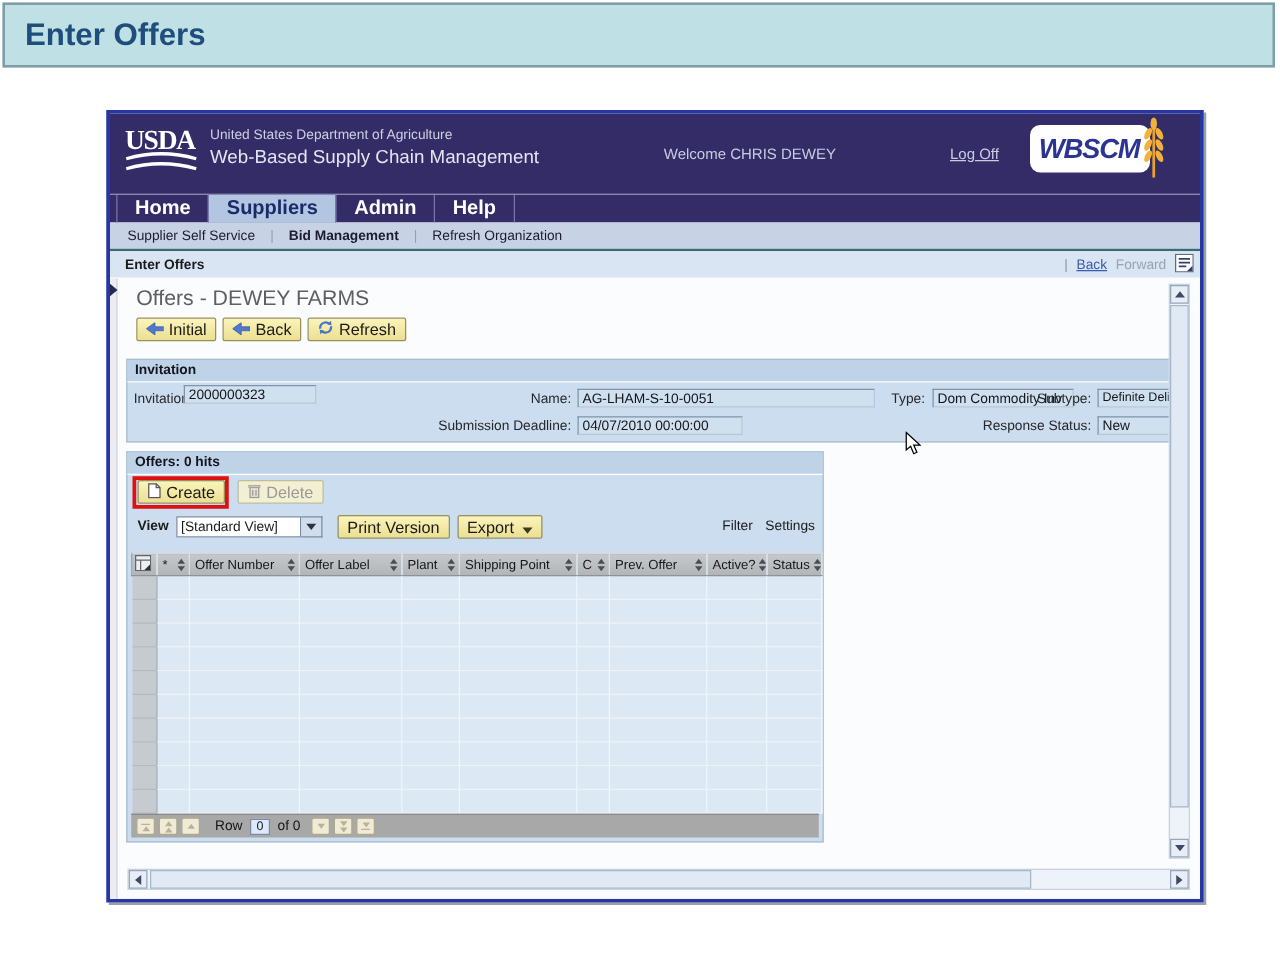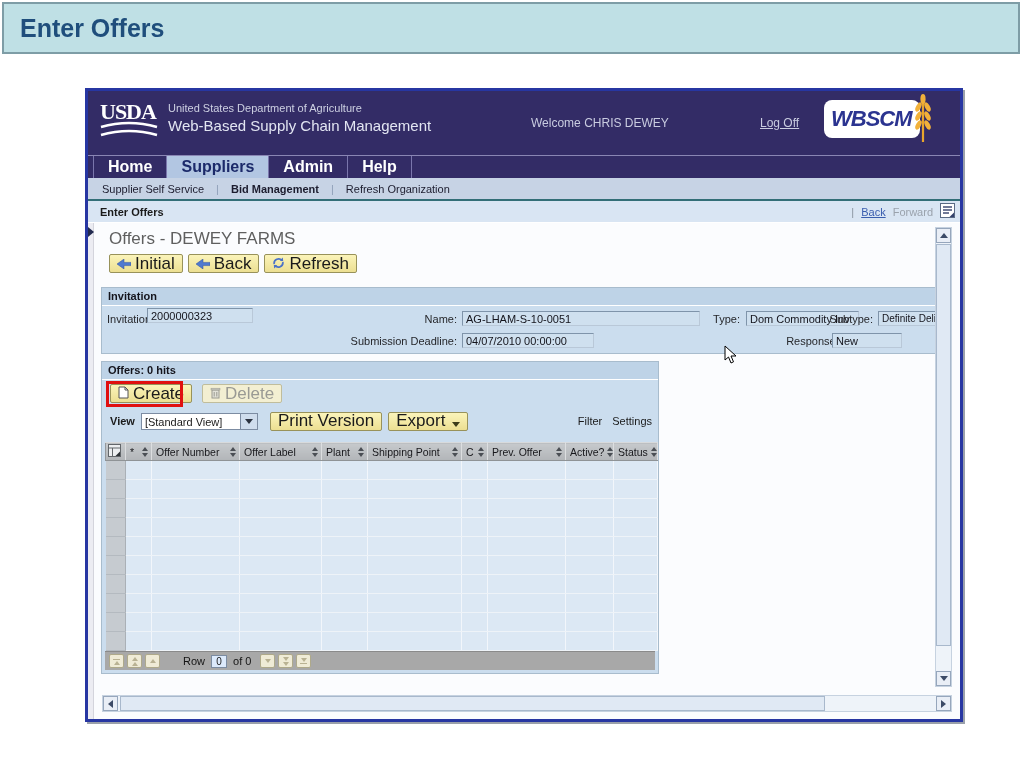--- a/index.html
+++ b/index.html
@@ -54,21 +54,21 @@
   
   .content{position:relative;height:498px;background:#fbfcfe;}
   .left-strip{position:absolute;left:0;top:0;bottom:0;width:6px;background:#ececf2;border-right:1px solid #d4d4dc;}
   .collapse-handle{position:absolute;left:0;top:4px;width:0;height:0;
     border-top:5px solid transparent;border-bottom:5px solid transparent;border-left:6px solid #222a4e;}
   .page-head{position:absolute;left:21px;top:6px;font-size:17px;color:#5f5f5f;}
   .btn-row{position:absolute;left:21px;top:31px;display:flex;gap:5px;}
 
   .ybtn{display:inline-flex;align-items:center;gap:4px;height:19px;padding:0 7px;
     background:linear-gradient(#fbf4ba,#ecdf92);border:1px solid #98925a;border-radius:2px;
-    font-size:17px;color:#1a1a1a;cursor:pointer;white-space:nowrap;}
+    font-size:13px;color:#1a1a1a;cursor:pointer;white-space:nowrap;}
   .ybtn.disabled{background:#f3efd2;color:#9a9a94;border-color:#c0bd9c;cursor:default;}
 
   
   .panel{position:absolute;border:1px solid #a8bccd;background:#cbddee;}
   .panel .band{height:18px;background:#bed3e7;border-bottom:1px solid #fff;
     font-weight:bold;font-size:11px;line-height:17px;padding-left:6px;color:#14141c;}
 
   .inv-body{position:relative;height:48px;}
   .flabel{position:absolute;font-size:11px;color:#26272b;white-space:nowrap;}
   .flabel.r{text-align:right;}
@@ -259,21 +259,21 @@
           <div class="flabel r" style="left:560px;top:7px;width:78px;">Type:</div>
           <div class="field" style="left:644px;top:5px;width:113px;">Dom Commodity Inv</div>
 
           <div class="flabel r" style="left:698px;top:7px;width:73px;">Subtype:</div>
           <div class="field" style="left:776px;top:5px;width:70px;font-size:10px;">Definite Delivery</div>
 
           <div class="flabel r" style="left:240px;top:29px;width:115px;">Submission Deadline:</div>
           <div class="field" style="left:360px;top:27px;width:132px;">04/07/2010 00:00:00</div>
 
           <div class="flabel r" style="left:658px;top:29px;width:113px;">Response Status:</div>
-          <div class="field" style="left:730px;top:27px;width:70px;">New</div>
+          <div class="field" style="left:776px;top:27px;width:70px;">New</div>
         </div>
       </div>
 
       <div class="panel" style="left:13px;top:138px;width:558px;">
         <div class="band">Offers: 0 hits</div>
 
         <div class="tb1">
           <div class="red-annotation"></div>
           <div class="ybtn">
             <span>
@@ -555,21 +555,21 @@
               <span class="bar"></span>
               <span class="tu"></span>
             </span>
           <span class="pbtn">
               <span class="tu"></span>
               <span class="tu" style="margin-top:1px;"></span>
             </span>
           <span class="pbtn">
               <span class="tu"></span>
             </span>
-          <span class="pager-text" style="margin-left:20px;">Row</span>
+          <span class="pager-text" style="margin-left:9px;">Row</span>
           <span class="rowbox">0</span>
           <span class="pager-text">of 0</span>
           <span class="pbtn" style="margin-left:6px;">
               <span class="td"></span>
             </span>
           <span class="pbtn">
               <span class="td"></span>
               <span class="td" style="margin-top:1px;"></span>
             </span>
           <span class="pbtn">

